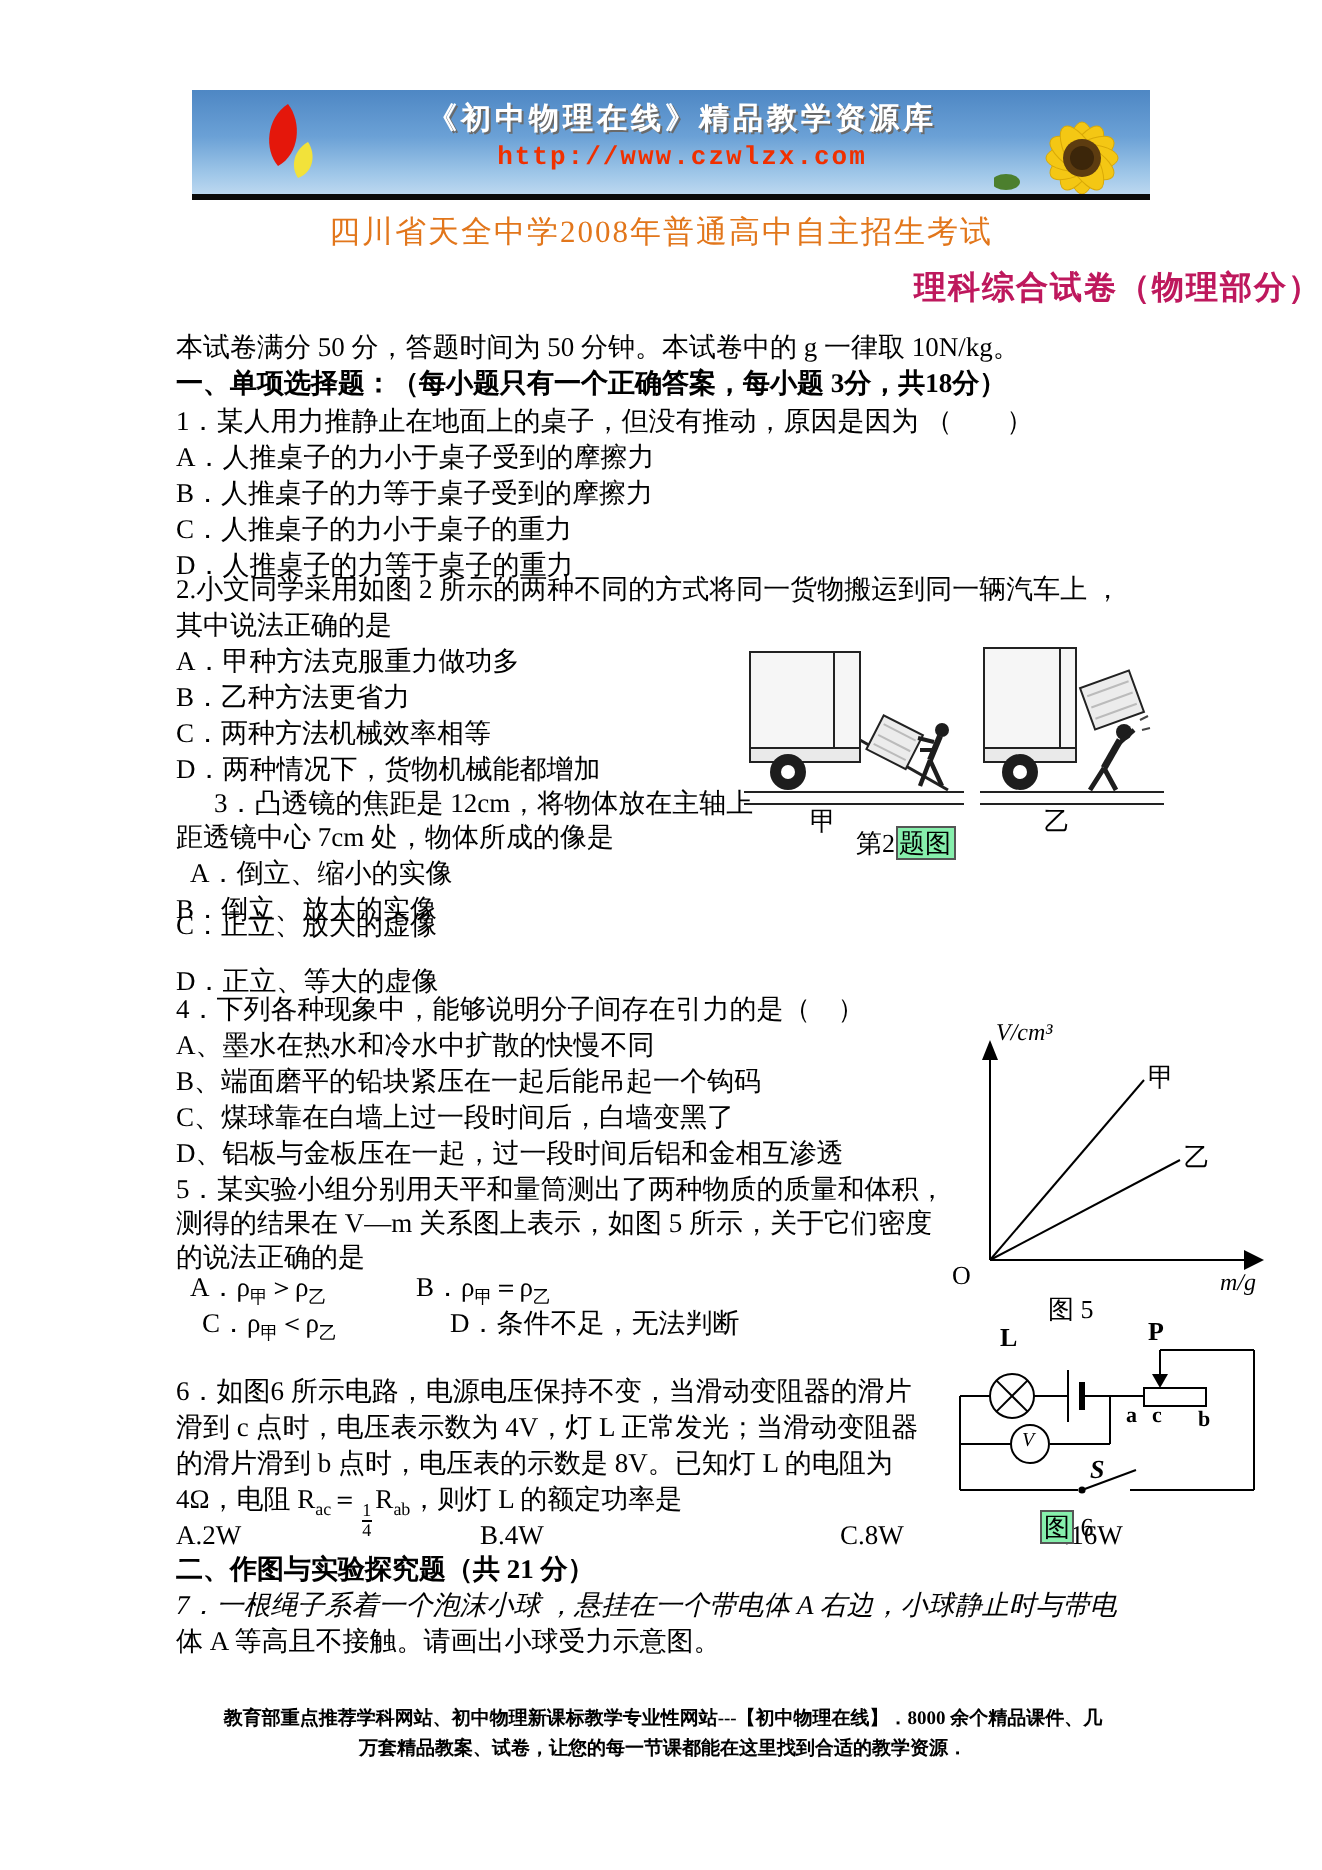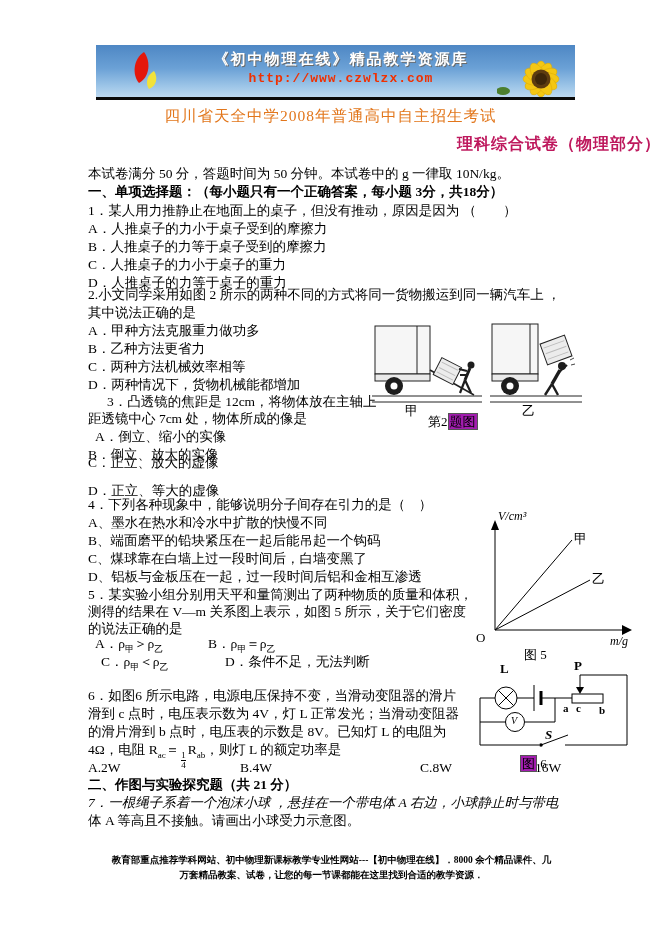--- a/index.html
+++ b/index.html
@@ -24,21 +24,21 @@
   .ln{position:absolute;white-space:nowrap;font-size:13.5px;line-height:16px;color:#000;}
   .bold{font-weight:bold;}
   sub{font-size:9px;}
   .frac{display:inline-flex;flex-direction:column;vertical-align:-4px;
         font-size:9px;line-height:9px;text-align:center;margin:0 2px;}
   .frac .den{border-top:1px solid #000;}
   
   .fig{position:absolute;}
   .fig-label{position:absolute;font-size:13px;white-space:nowrap;}
   .fig-label.small{font-size:11px;}
-  .boxed{background:#a21caf;border:1px solid #555;padding:0 1px;}
+  .boxed{background:#86efac;border:1px solid #555;padding:0 1px;}
   .ital{font-style:italic;}
   .footer{position:absolute;left:88px;top:853px;width:487px;text-align:center;
           font-size:9.5px;font-weight:bold;line-height:15px;color:#000;}
   svg{display:block;}
 </style>
 </head>
 <body>
 
 <div class="page">
 

